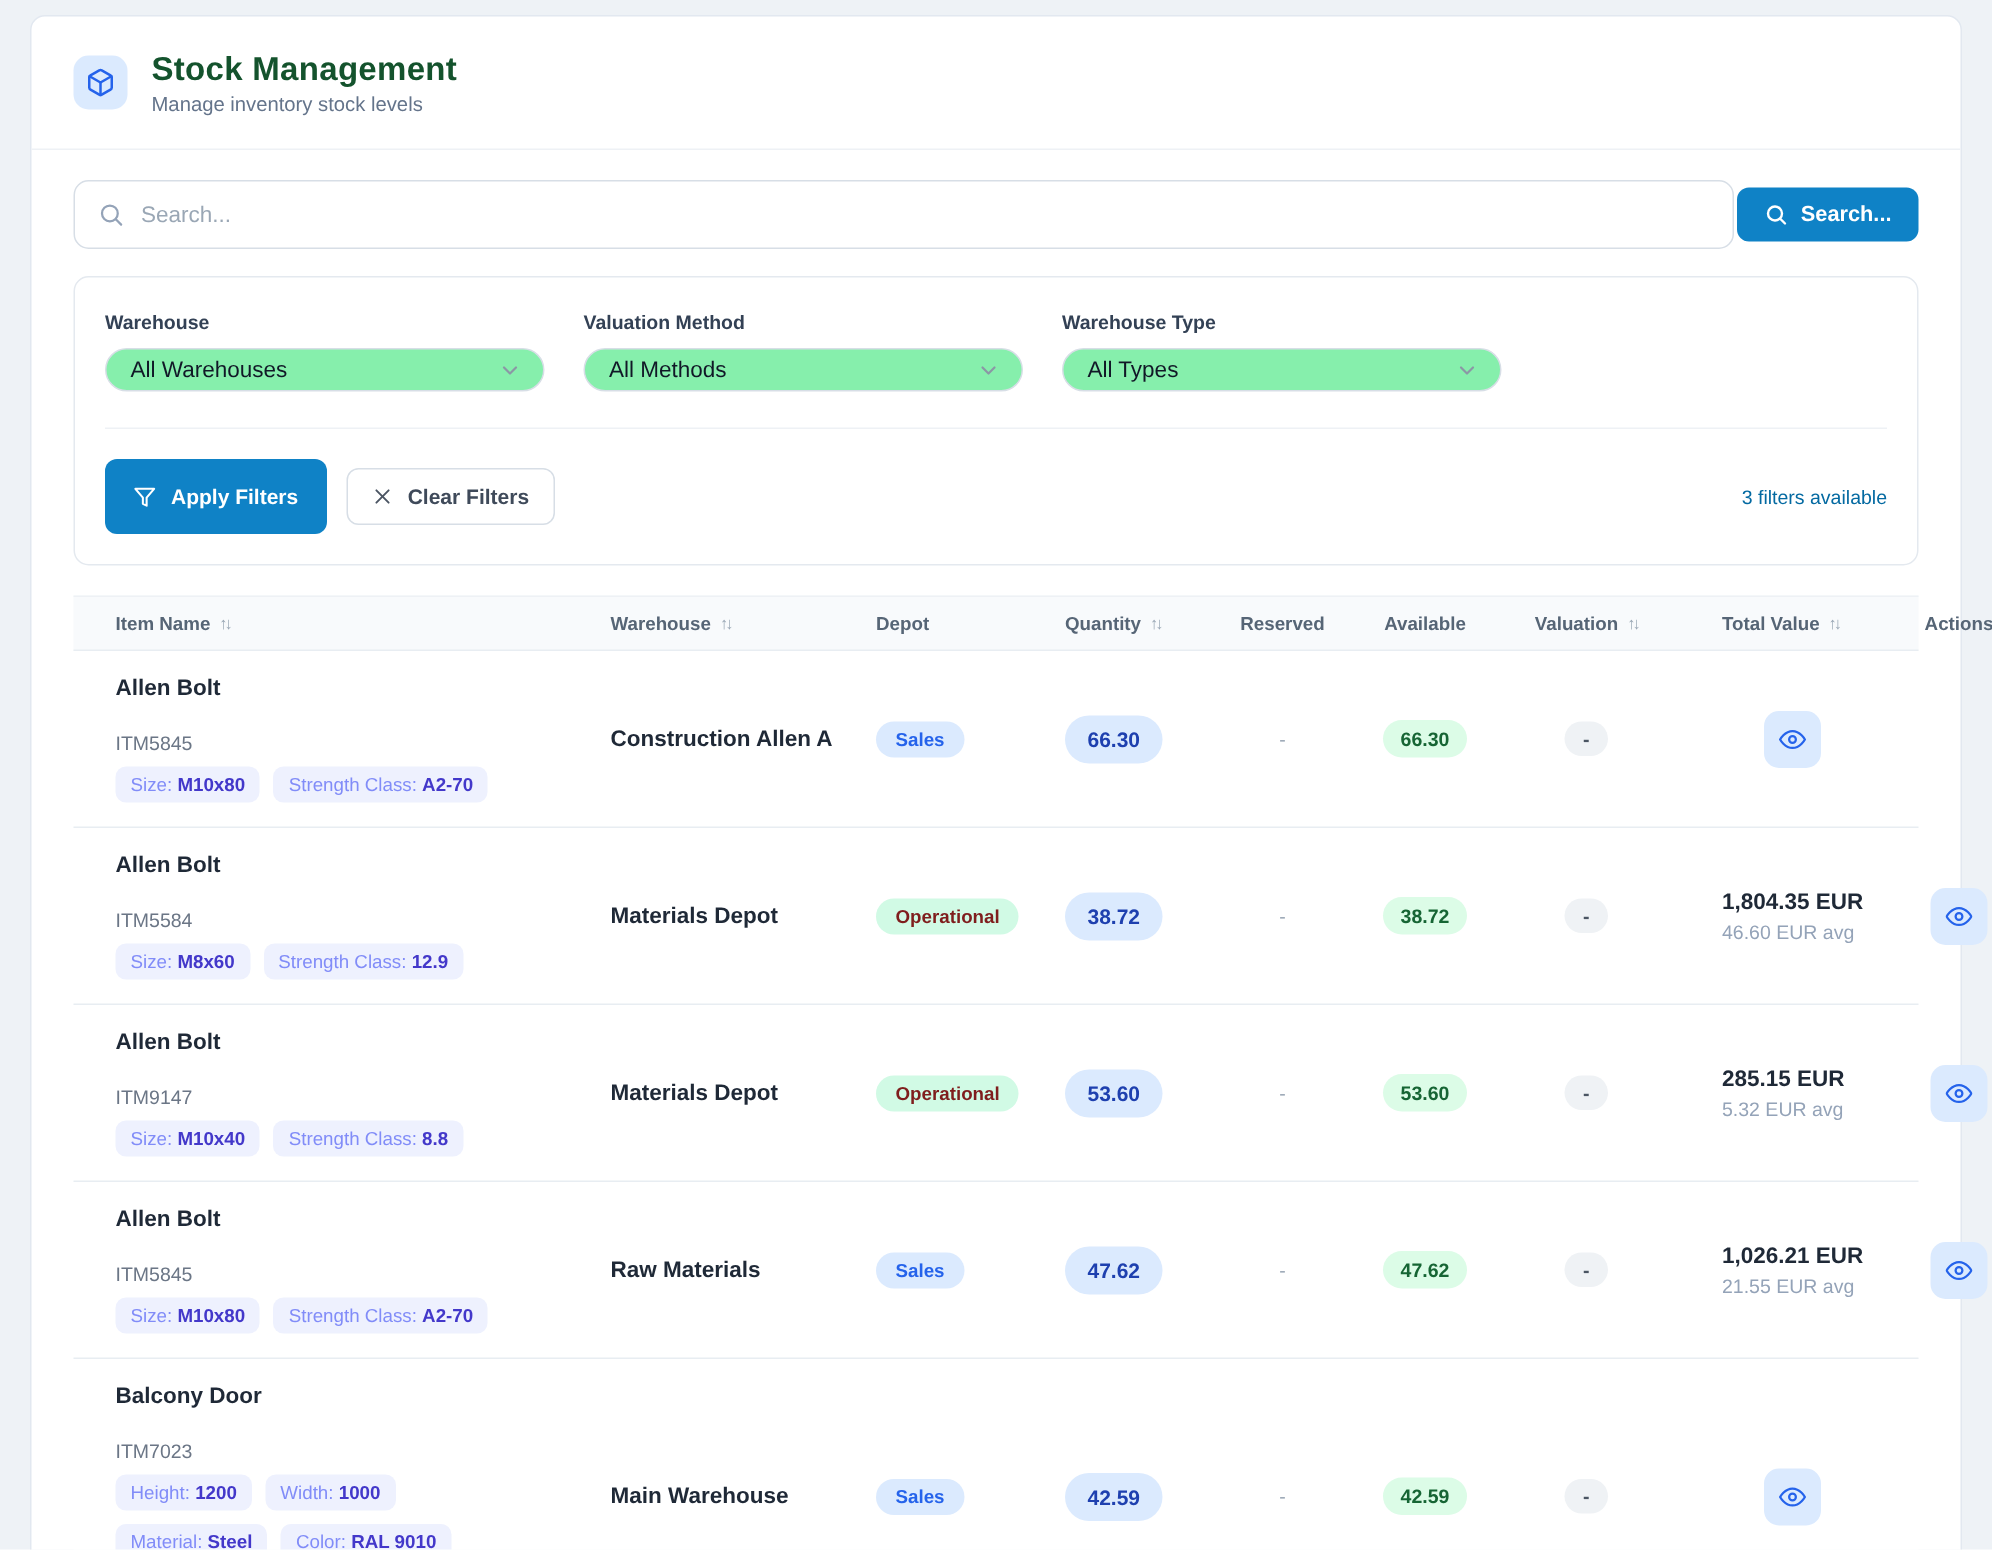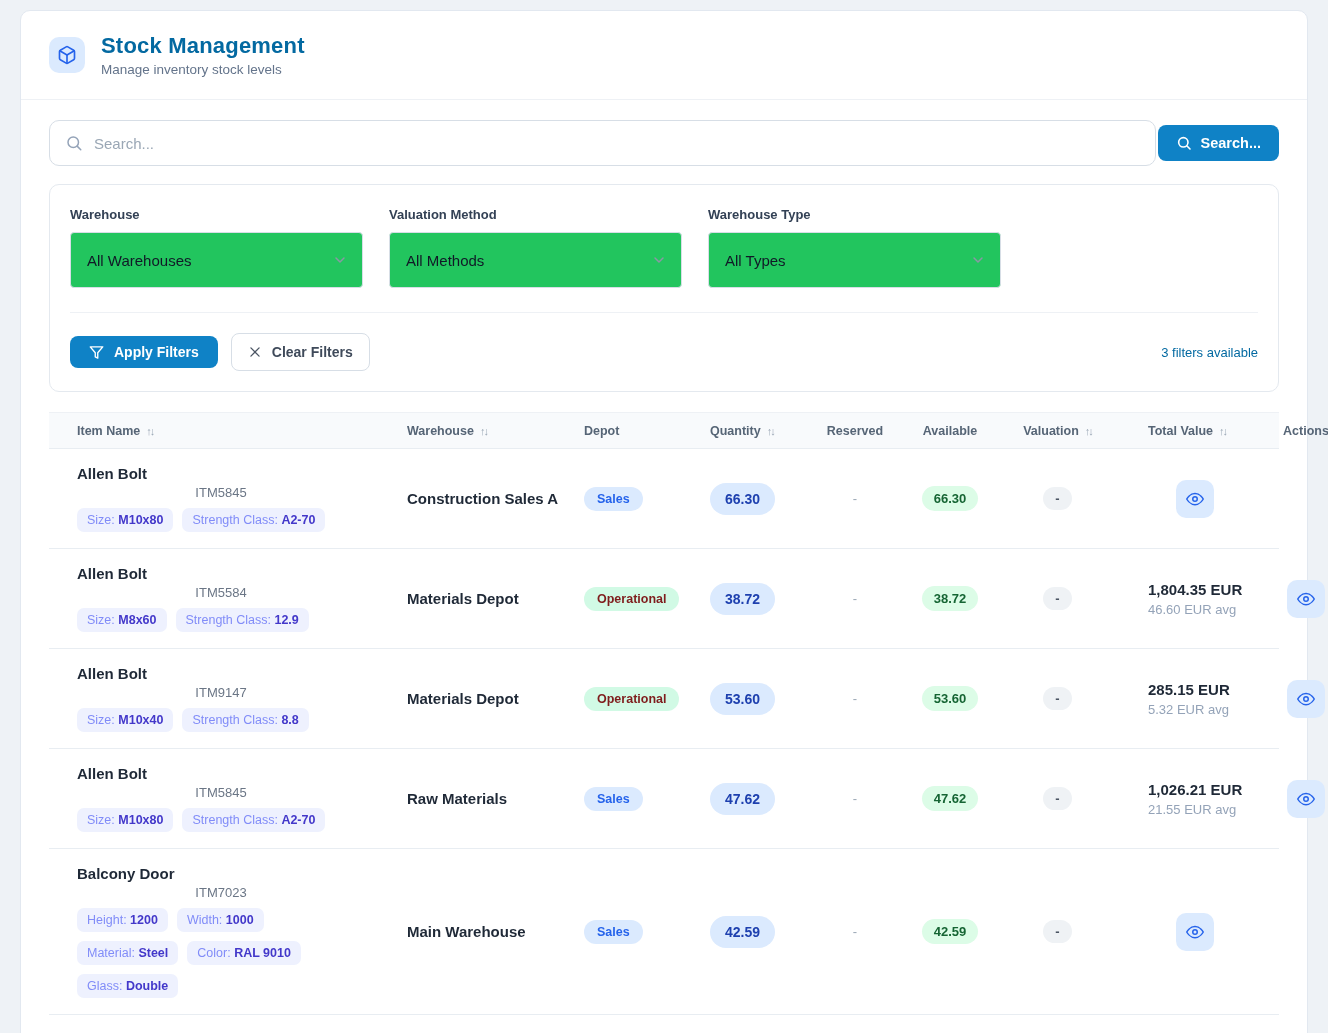--- a/index.html
+++ b/index.html
@@ -22,21 +22,21 @@
     display: flex; align-items: center; gap: 16px;
     padding: 22px 28px;
     border-bottom: 1px solid #eef1f5;
   }
   .icon-tile {
     width: 36px; height: 36px; border-radius: 10px;
     background: #dbeafe; display: flex; align-items: center; justify-content: center;
     flex: 0 0 auto;
   }
   .icon-tile svg { stroke: #2563eb; }
-  .page-title { font-size: 22px; font-weight: 700; color: #0369a1; letter-spacing: .2px; }
+  .page-title { font-size: 22px; font-weight: 700; color: #14532d; letter-spacing: .2px; }
   .page-subtitle { font-size: 13.5px; color: #64748b; margin-top: 3px; }
 
   .content { padding: 20px 28px 0 28px; }
 
   
   .search-row { display: flex; align-items: center; gap: 2px; }
   .search-box {
     flex: 1; position: relative; height: 46px;
   }
   .search-box svg { position: absolute; left: 16px; top: 14px; stroke: #94a3b8; }
@@ -60,32 +60,32 @@
   
   .filters-panel {
     margin-top: 18px;
     border: 1px solid #e4e9ef; border-radius: 10px;
     padding: 22px 20px 20px 20px;
   }
   .filters-fields { display: flex; gap: 26px; }
   .filter-field { width: 293px; }
   .filter-label { font-size: 13px; font-weight: 700; color: #334155; }
   .select {
-    margin-top: 10px; height: 56px;
-    border: 1px solid #d7dee6; border-radius: 4px;
+    margin-top: 10px; height: 29px;
+    border: 1px solid #d7dee6; border-radius: 16px;
     display: flex; align-items: center; justify-content: space-between;
     padding: 0 14px 0 16px;
-    font-size: 15px; color: #111827; background: #22c55e; cursor: pointer;
+    font-size: 15px; color: #111827; background: #86efac; cursor: pointer;
   }
   .select svg { stroke: #8b97a5; }
   .filters-divider { margin-top: 24px; border-top: 1px solid #eef1f5; }
   .filters-actions { margin-top: 20px; display: flex; align-items: center; gap: 13px; }
   .apply-btn {
     background: #0f82c6; color: #fff; border: none; border-radius: 8px;
-    height: 32px; padding: 0 19px;
+    height: 50px; padding: 0 19px;
     font-size: 14px; font-weight: 700; font-family: inherit;
     display: flex; align-items: center; gap: 10px; cursor: pointer;
   }
   .apply-btn svg { stroke: #ffffff; }
   .clear-btn {
     background: #fff; color: #3f4a5a; border: 1px solid #d7dee6; border-radius: 8px;
     height: 38px; padding: 0 16px;
     font-size: 14px; font-weight: 600; font-family: inherit;
     display: flex; align-items: center; gap: 10px; cursor: pointer;
   }
@@ -109,21 +109,21 @@
   .th { display: flex; align-items: center; gap: 6px; }
   .th.c { justify-content: center; }
   .th:nth-child(1) { padding-left: 28px; }
   .th:nth-child(2) { padding-left: 28px; }
   .th:nth-child(8) { padding-left: 33px; }
   .sort-icon { font-size: 11px; color: #9aa7b5; letter-spacing: -2px; font-weight: 400; cursor: pointer; }
   .trow { border-bottom: 1px solid #e8edf2; background: #fff; }
   .td { font-size: 13px; }
   .td-item { padding: 16px 14px 16px 28px; }
   .item-name { font-size: 15px; font-weight: 700; color: #1f2937; }
-  .item-code { font-size: 13px; font-weight: 500; color: #6b7686; margin-top: 3px; text-align: center; }
+  .item-code { font-size: 13px; font-weight: 500; color: #6b7686; margin-top: 21px; }
   .chips { margin-top: 8px; display: flex; flex-wrap: wrap; gap: 9px; max-width: 300px; }
   .chip {
     background: #eef1fe; border-radius: 7px; padding: 5px 10px;
     font-size: 12.5px; white-space: nowrap;
   }
   .chip-label { color: #818cf8; font-weight: 500; }
   .chip-value { color: #4338ca; font-weight: 600; }
   .td-wh { padding-left: 28px; font-size: 15px; font-weight: 700; color: #1f2937; }
   .type-badge {
     display: inline-block; padding: 5px 13px; border-radius: 999px;
@@ -281,21 +281,21 @@
       <div id="tbody">
           <div class="trow">
             <div class="td td-item">
               <div class="item-name">Allen Bolt</div>
               <div class="item-code">ITM5845</div>
               <div class="chips">
                 <span class="chip"><span class="chip-label">Size: </span><span class="chip-value">M10x80</span></span>
                 <span class="chip"><span class="chip-label">Strength Class: </span><span class="chip-value">A2-70</span></span>
               </div>
             </div>
-            <div class="td td-wh">Construction Sales A</div>
+            <div class="td td-wh">Construction Allen A</div>
             <div class="td"><span class="type-badge type-blue">Sales</span></div>
             <div class="td"><span class="qty-pill">66.30</span></div>
             <div class="td td-res">-</div>
             <div class="td td-avail"><span class="avail-pill">66.30</span></div>
             <div class="td td-val"><span class="val-pill">-</span></div>
             <div class="td td-actions"><button class="eye-btn">
                 <svg width="18" height="18" viewBox="0 0 24 24" fill="none" stroke-width="2" stroke-linecap="round" stroke-linejoin="round">
                   <path d="M1 12s4-7.5 11-7.5S23 12 23 12s-4 7.5-11 7.5S1 12 1 12z"></path>
                   <circle cx="12" cy="12" r="3"></circle>
                 </svg>

